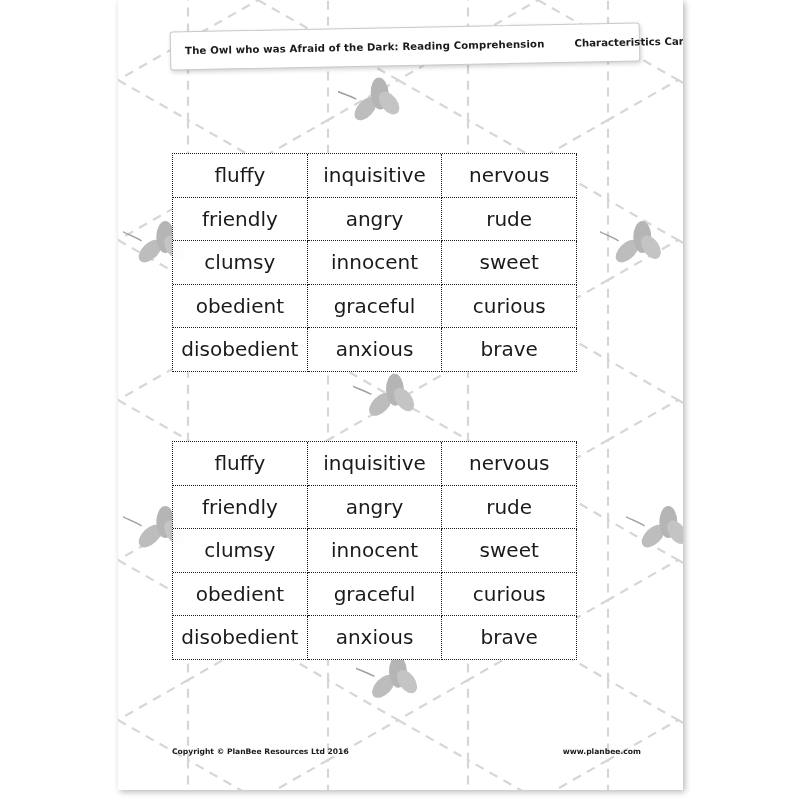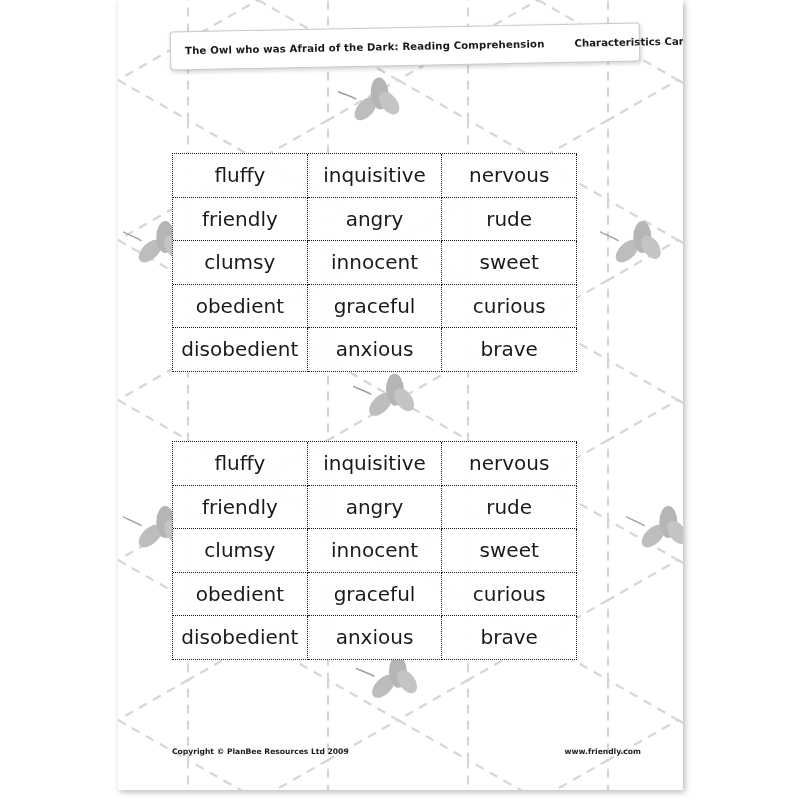--- a/index.html
+++ b/index.html
@@ -311,17 +311,17 @@
           <div class="card-cell">graceful</div>
           <div class="card-cell">curious</div>
         </div>
         <div class="card-row">
           <div class="card-cell">disobedient</div>
           <div class="card-cell">anxious</div>
           <div class="card-cell">brave</div>
         </div>
       </div>
 
-    <div class="footer-left">Copyright © PlanBee Resources Ltd 2009</div>
-    <div class="footer-right">www.friendly.com</div>
+    <div class="footer-left">Copyright © PlanBee Resources Ltd 2016</div>
+    <div class="footer-right">www.planbee.com</div>
 
   </div>
 </div>
 
 </body></html>

